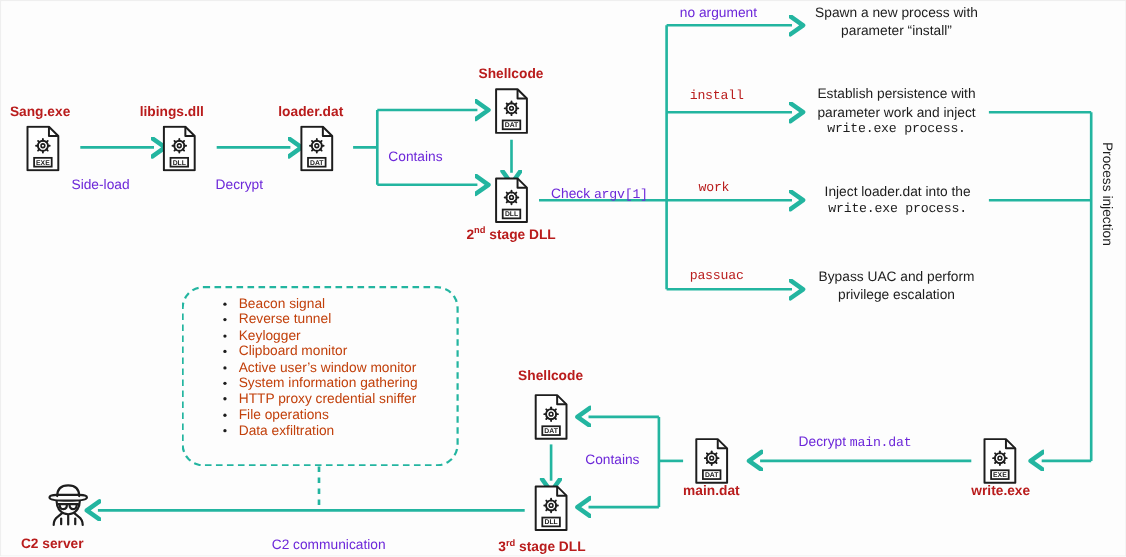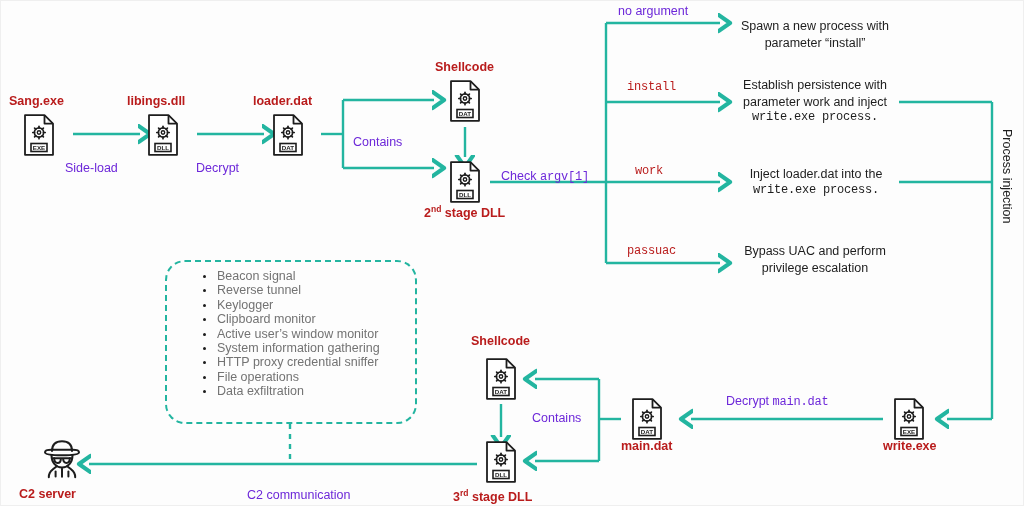--- a/index.html
+++ b/index.html
@@ -54,21 +54,21 @@
     box-sizing:border-box;
   }
   .caplist{
     position:absolute;
     margin:0;
     padding:0;
     list-style:none;
   }
   .caplist li{
     font-size:12.5px;
-    color:#737373;
+    color:#c2410c;
     line-height:14.4px;
     white-space:nowrap;
     position:relative;
     padding-left:16px;
   }
   .caplist li:before{
     content:"";
     position:absolute;
     left:2px;top:6px;
     width:3px;height:3px;
@@ -263,21 +263,21 @@
         <rect x="9" y="29.5" width="16" height="8" fill="#fff" stroke="#1d1d1d" stroke-width="1.6"></rect>
         <text x="17" y="35.8" font-family="Liberation Sans, sans-serif" font-size="6.2" font-weight="bold" text-anchor="middle" fill="#1d1d1d">DLL</text>
       </svg>
     </div>
   </div>
   <div class="lbl bold" style="left:423px;top:203px;"><span>2</span><sup>nd</sup><span> stage DLL</span></div>
 
   <div class="lbl mid" style="left:500px;top:167px;"><span>Check </span><span class="mono">argv[1]</span></div>
 
   <div class="lbl mid" style="left:617px;top:2px;">no argument</div>
-  <div class="desc" style="left:724px;top:17px;width:180px;">
+  <div class="desc" style="left:724px;top:2px;width:180px;">
     <div>Spawn a new process with</div>
     <div>parameter “install”</div>
   </div>
 
   <div class="lbl mono" style="left:626px;top:79px;">install</div>
   <div class="desc" style="left:724px;top:76px;width:180px;">
     <div>Establish persistence with</div>
     <div>parameter work and inject</div>
     <div class="mono">write.exe process.</div>
   </div>

